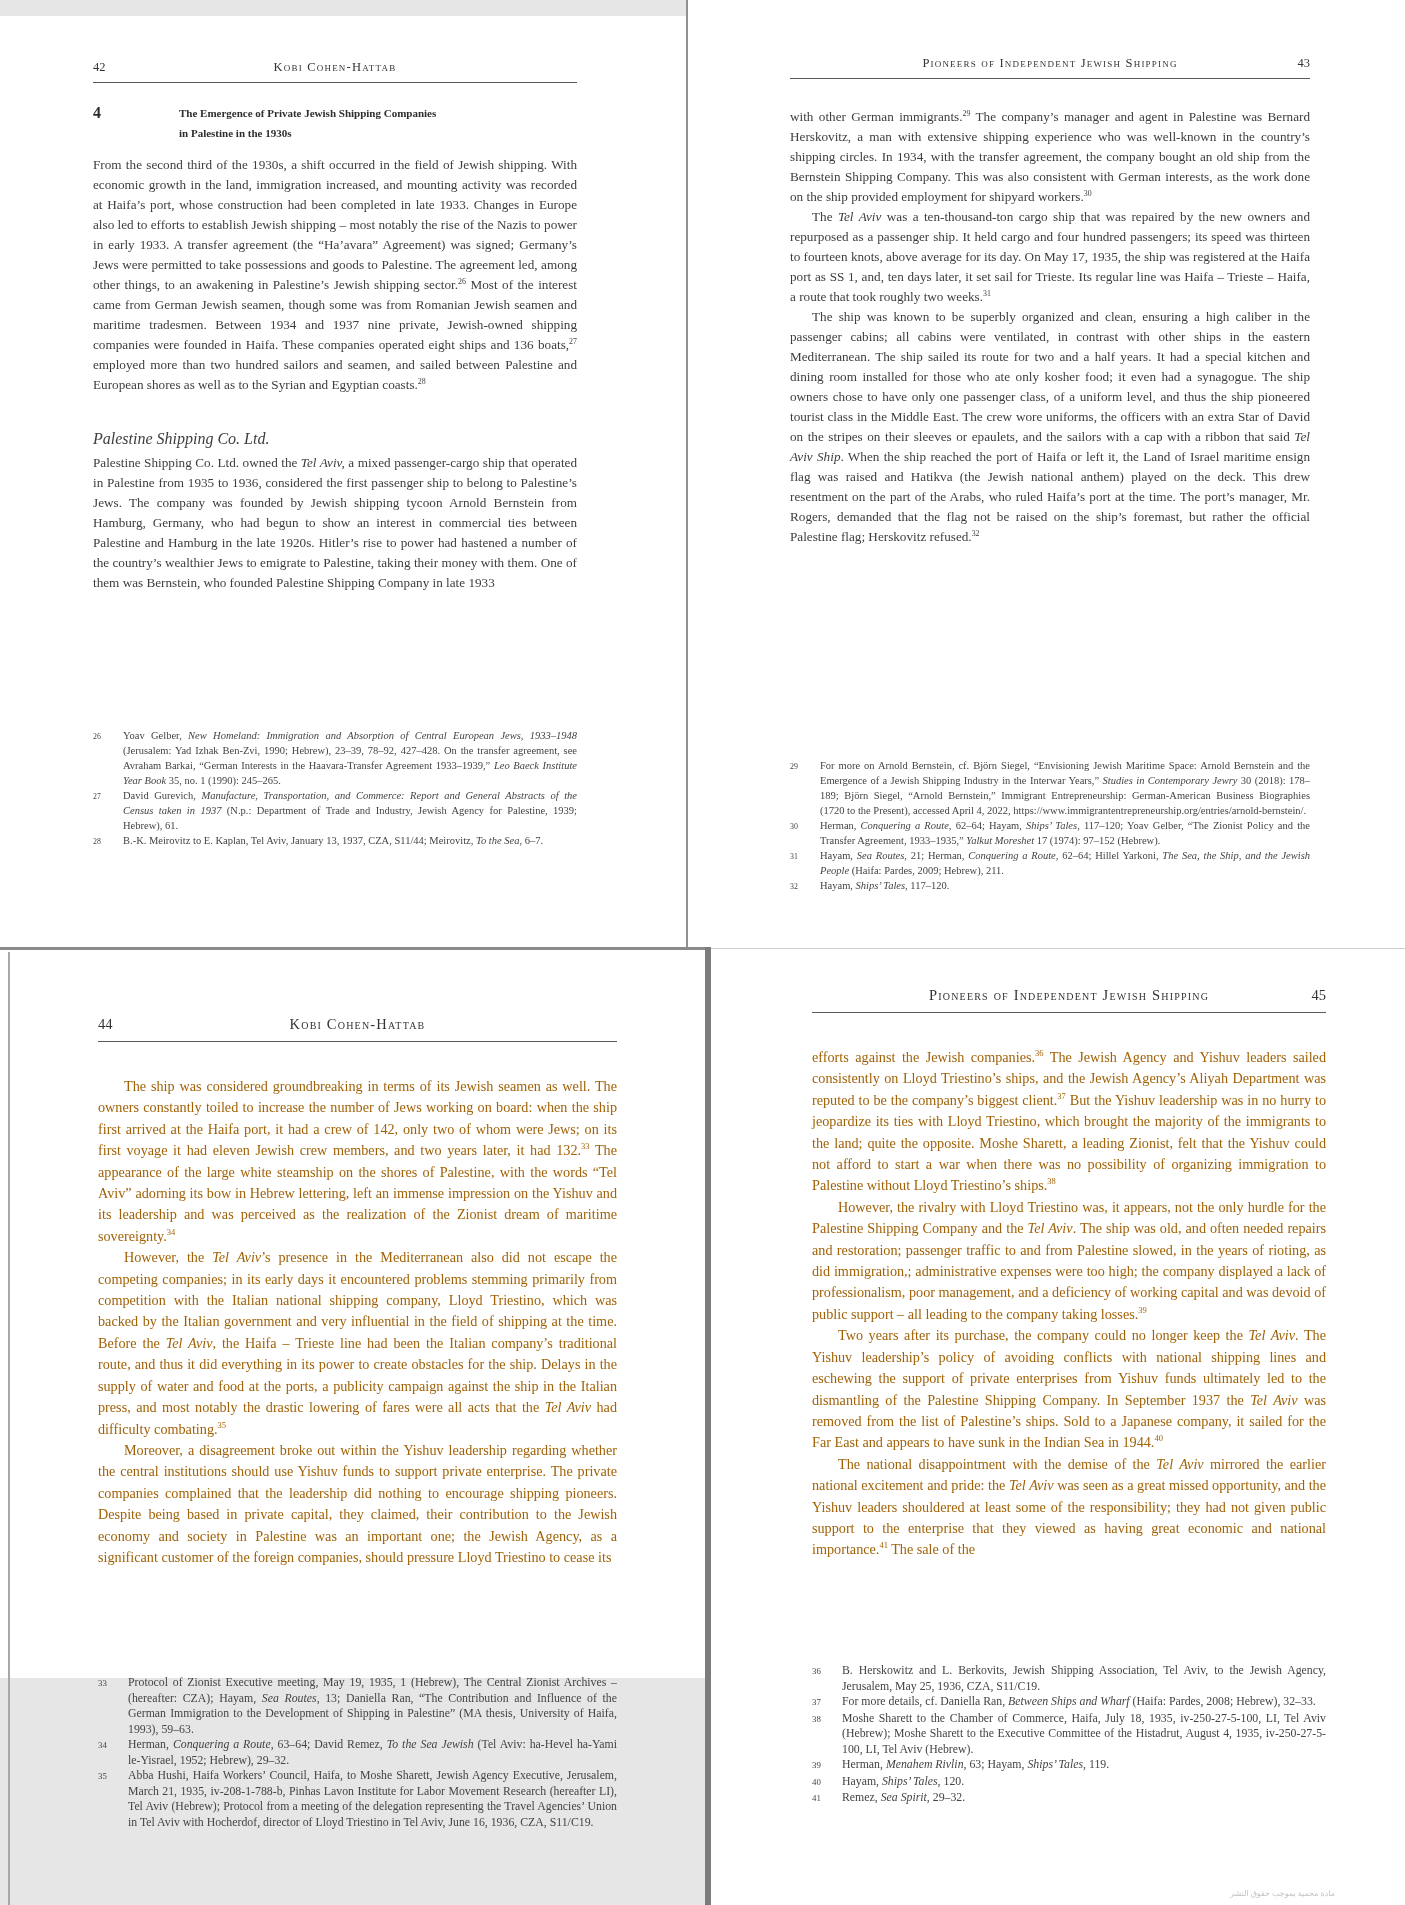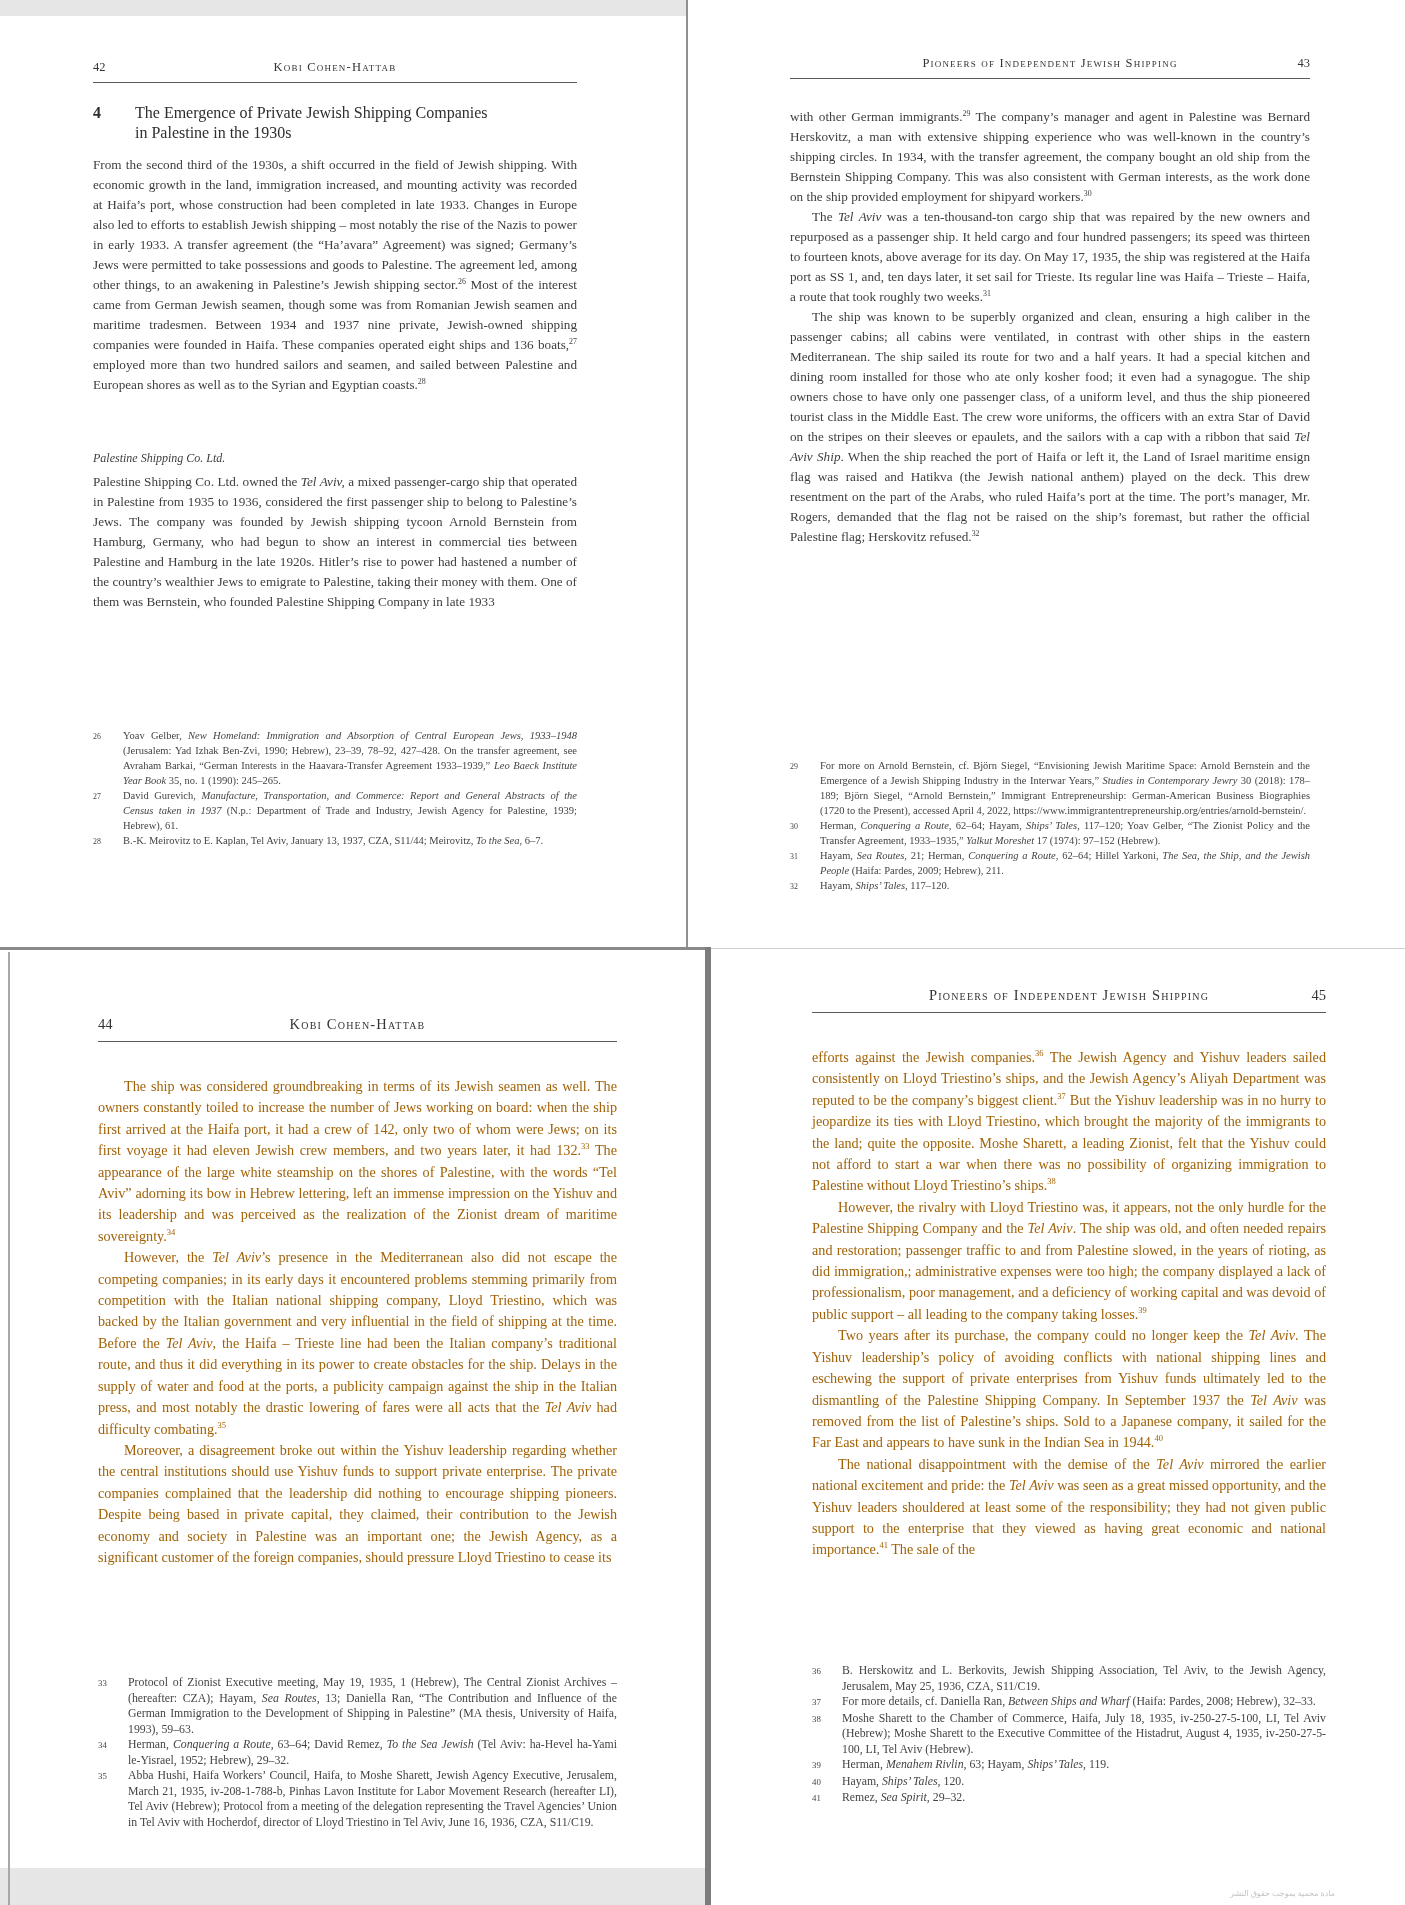--- a/index.html
+++ b/index.html
@@ -1,49 +1,49 @@
 <!DOCTYPE html>
 <html><head>
 <meta charset="utf-8">
 <style>
   html,body{margin:0;padding:0;}
   body{background:#d9d9d9;font-family:"Liberation Serif", serif;}
   #canvas{position:relative;width:1405px;height:1905px;background:#e6e6e6;overflow:hidden;}
   .page{position:absolute;background:#ffffff;}
   #page42{left:0;top:16px;width:686px;height:948px;}
   #page43{left:688px;top:0;width:717px;height:948px;}
-  #page44{left:0;top:950px;width:705px;height:918px;}
+  #page44{left:0;top:950px;width:705px;height:728px;}
   #page45{left:711px;top:948px;width:694px;height:957px;border-top:1px solid #cfcfcf;}
   .divider{position:absolute;background:#8c8c8c;}
   #div-top-vert{left:686px;top:0;width:2px;height:948px;background:#909090;}
   #div-mid-horiz{left:0;top:947px;width:705px;height:3px;background:#8a8a8a;}
   #div-bot-vert{left:705px;top:947px;width:6px;height:958px;background:#7c7c7c;}
   #edge-left-44{left:8px;top:952px;width:2px;height:953px;background:#a8a8a8;}
 
   .col{position:absolute;}
   
   .runhead{position:relative;border-bottom:1.5px solid #5a5a5a;color:#333;}
   .pg-top .runhead{font-size:12.5px;padding-bottom:7px;}
   .pg-bot .runhead{font-size:14.5px;padding-bottom:8px;}
   .rh-center{display:block;text-align:center;font-variant-caps:small-caps;letter-spacing:1.2px;}
   .rh-left{position:absolute;left:0;top:0;}
   .rh-right{position:absolute;right:0;top:0;}
   
   .title-row{display:flex;margin-top:20px;color:#2e2e2e;}
   .title-num{width:42px;font-weight:bold;font-size:16px;line-height:20px;}
-  .title-text{flex:1;font-weight:normal;font-size:16px;line-height:20px;}
+  .title-text{flex:1;font-weight:bold;font-size:11px;line-height:20px;margin-left:44px;}
   
   .body-block{text-align:justify;}
   .pg-top .body-block{font-size:13.2px;line-height:20px;color:#3d3d3d;margin-top:12px;}
   .pg-bot .body-block{font-size:14.2px;line-height:21.4px;color:#a16207;margin-top:34px;}
   .body-block p{margin:0;}
   .pg-top p.indent{text-indent:22px;}
   .pg-bot p.indent{text-indent:26px;}
   sup{font-size:0.60em;vertical-align:super;line-height:0;}
-  .subhead{margin-top:53px;margin-bottom:4px;font-size:12px;line-height:20px;color:#3d3d3d;}
+  .subhead{margin-top:34px;margin-bottom:4px;font-size:16px;line-height:20px;color:#3d3d3d;}
   
   .footnotes{position:absolute;}
   .note{display:flex;color:#444;}
   .pg-top .note{font-size:10.5px;line-height:15px;}
   .pg-bot .note{font-size:11.8px;line-height:15.5px;}
   .fn-num{flex:none;width:30px;font-size:0.75em;padding-top:1px;}
   .fn-text{flex:1;text-align:justify;}
   
   .watermark{position:absolute;direction:rtl;font-size:8px;color:#bcbcbc;letter-spacing:0.5px;}
   #wm42{right:44px;bottom:3px;}

